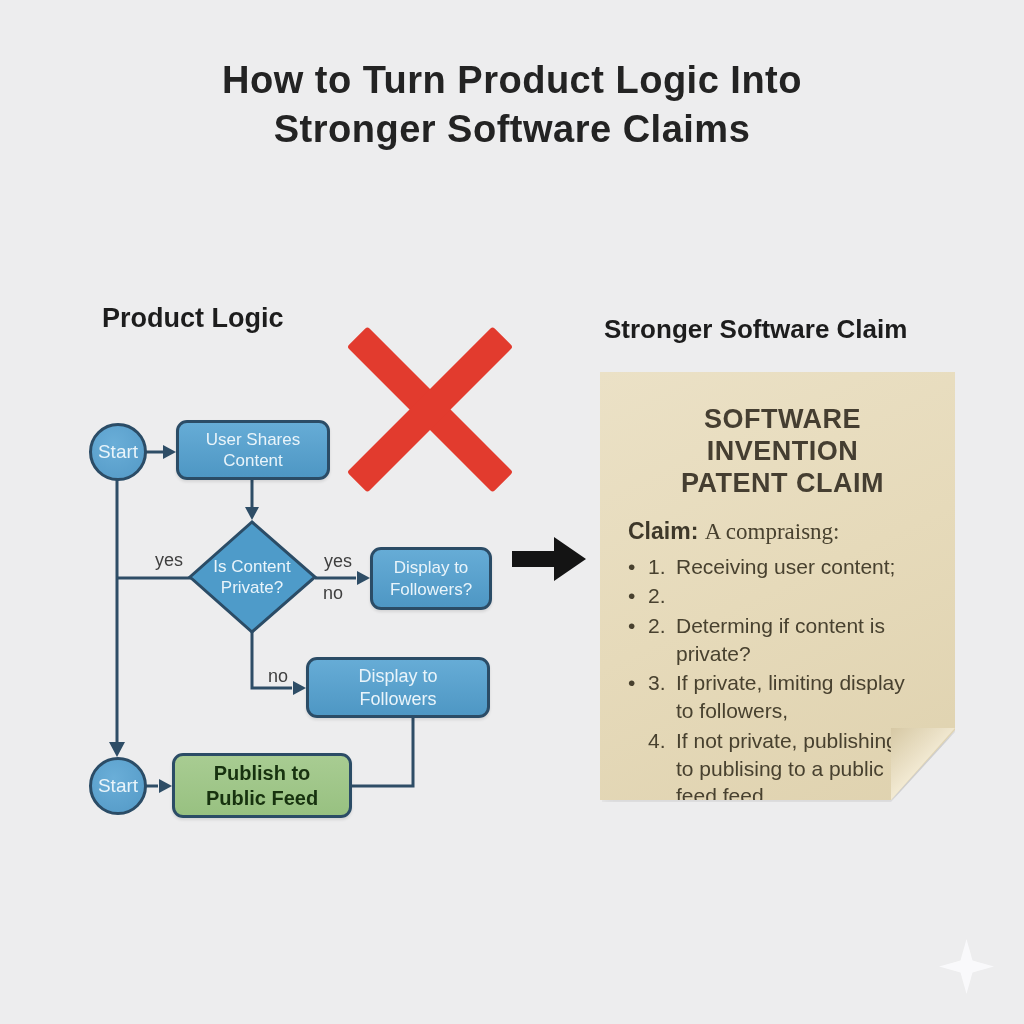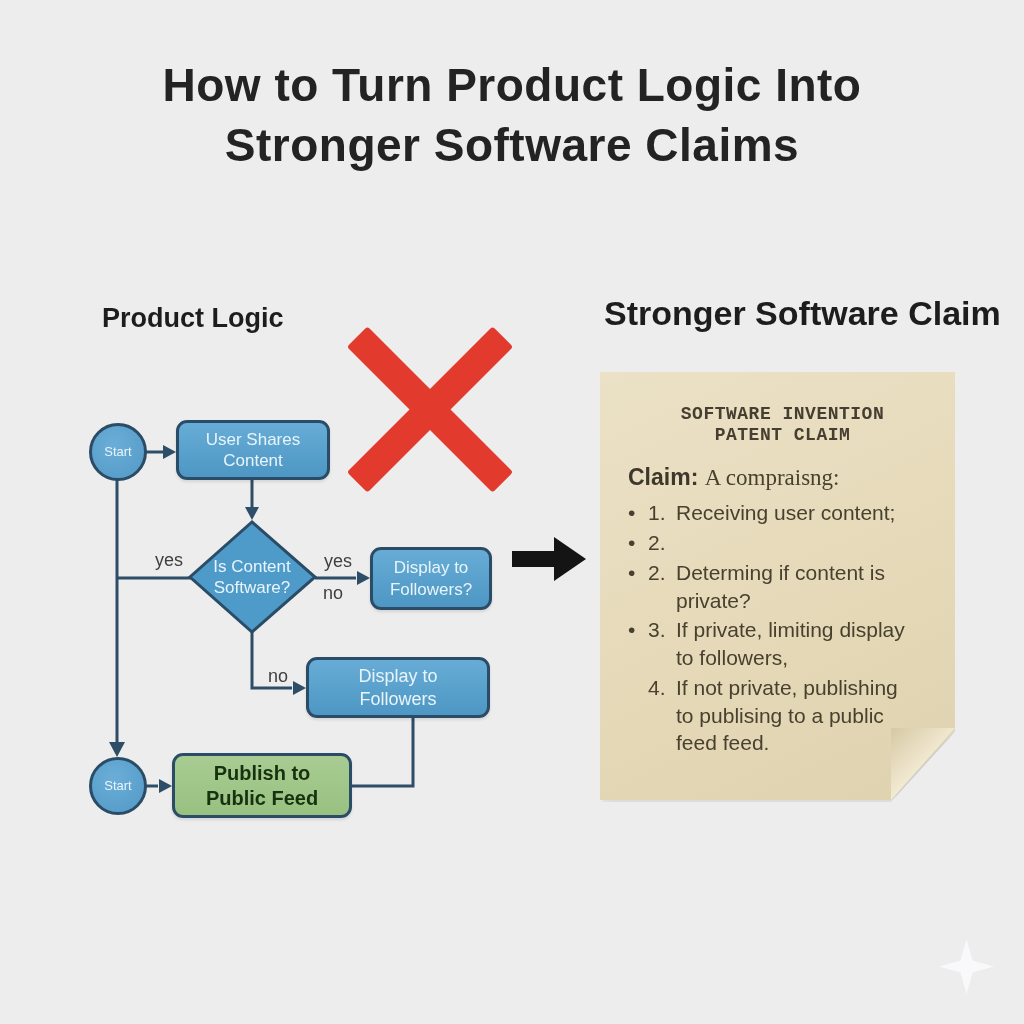--- a/index.html
+++ b/index.html
@@ -7,41 +7,41 @@
     position:relative;
     width:1024px;height:1024px;
     background:#EDEDEE;
     overflow:hidden;
     font-family:"Liberation Sans", sans-serif;
   }
   
   .main-title{
     position:absolute;top:56px;left:0;width:1024px;
     text-align:center;color:#232323;
-    font-weight:700;font-size:46px;line-height:1.3;
+    font-weight:700;font-size:38px;line-height:1.3;
     letter-spacing:0.5px;
   }
   
   .sec-heading{
     position:absolute;color:#1d1d1d;font-weight:700;
   }
   .sec-left{left:85px;top:303px;font-size:27px;margin-left:17px;}
-  .sec-right{left:604px;top:294px;font-size:34px;}
+  .sec-right{left:604px;top:314px;font-size:26px;}
 
   
   .fc-svg{position:absolute;left:0;top:0;}
   .node{
     position:absolute;display:flex;align-items:center;justify-content:center;
     box-sizing:border-box;text-align:center;
     color:#E9F4FA;font-size:17px;line-height:1.25;
   }
   .circle{
     width:58px;height:58px;border-radius:50%;
     background:radial-gradient(circle at 42% 35%, #6AAED8, #5399C6);
-    border:3px solid #2B4C66;font-size:13px;
+    border:3px solid #2B4C66;font-size:19px;
   }
   .bluebox{
     background:linear-gradient(#66ACD6, #4E97C4);
     border:3px solid #2B4C66;border-radius:11px;
     box-shadow:0 2px 3px rgba(0,0,0,0.10);
   }
   .greenbox{
     background:linear-gradient(#A8CC92, #98C181);
     border:3px solid #2B4C66;border-radius:11px;
     color:#17320F;font-weight:600;font-size:20px;
@@ -81,22 +81,22 @@
     background:rgba(0,0,0,0.13);filter:blur(7px);
     clip-path:polygon(0 0, 100% 0, 100% calc(100% - 70px), calc(100% - 64px) 100%, 0 100%);
   }
   .dogear{
     position:absolute;left:891px;top:728px;width:64px;height:72px;
     background:linear-gradient(135deg,#D6C8A4 0%, #F4ECD6 55%, #EFE5CB 100%);
     clip-path:polygon(0 0, 100% 0, 0 100%);
     filter:drop-shadow(-3px -2px 3px rgba(0,0,0,0.10));
   }
   .doc-title{
-    font-family:Liberation Mono, monospace;
-    text-align:center;font-size:18px;line-height:1.18;
+    font-family:Liberation Sans, sans-serif;
+    text-align:center;font-size:27px;line-height:1.18;
     color:#453E31;letter-spacing:0.5px;font-weight:600;
   }
   .claim-line{margin-top:18px;font-size:23px;}
   .claim-label{font-weight:700;color:#3E382A;}
   .claim-intro{font-family:"Liberation Serif", serif;color:#48412F;}
   .claim-list{margin-top:8px;}
   .claim-item{display:flex;font-size:21px;line-height:1.32;margin-top:2px;color:#48412F;}
   .b-dot{width:20px;flex:0 0 20px;}
   .b-num{width:28px;flex:0 0 28px;}
   .b-text{flex:1;}
@@ -145,21 +145,21 @@
 
   <div class="node circle" style="left:89px;top:423px;">
     <span>Start</span>
   </div>
 
   <div class="node bluebox" style="left:176px;top:420px;width:154px;height:60px;padding:4px 14px;">
     <span>User Shares Content</span>
   </div>
 
   <div class="diamond-label">
-    <span style="width:92px;">Is Content Software?</span>
+    <span style="width:92px;">Is Content Private?</span>
   </div>
 
   <div class="node bluebox" style="left:370px;top:547px;width:122px;height:63px;padding:2px 10px;">
     <span>Display to Followers?</span>
   </div>
 
   <div class="node bluebox" style="left:306px;top:657px;width:184px;height:61px;padding:4px 10px;font-size:18px;">
     <span>Display to Followers</span>
   </div>
 

